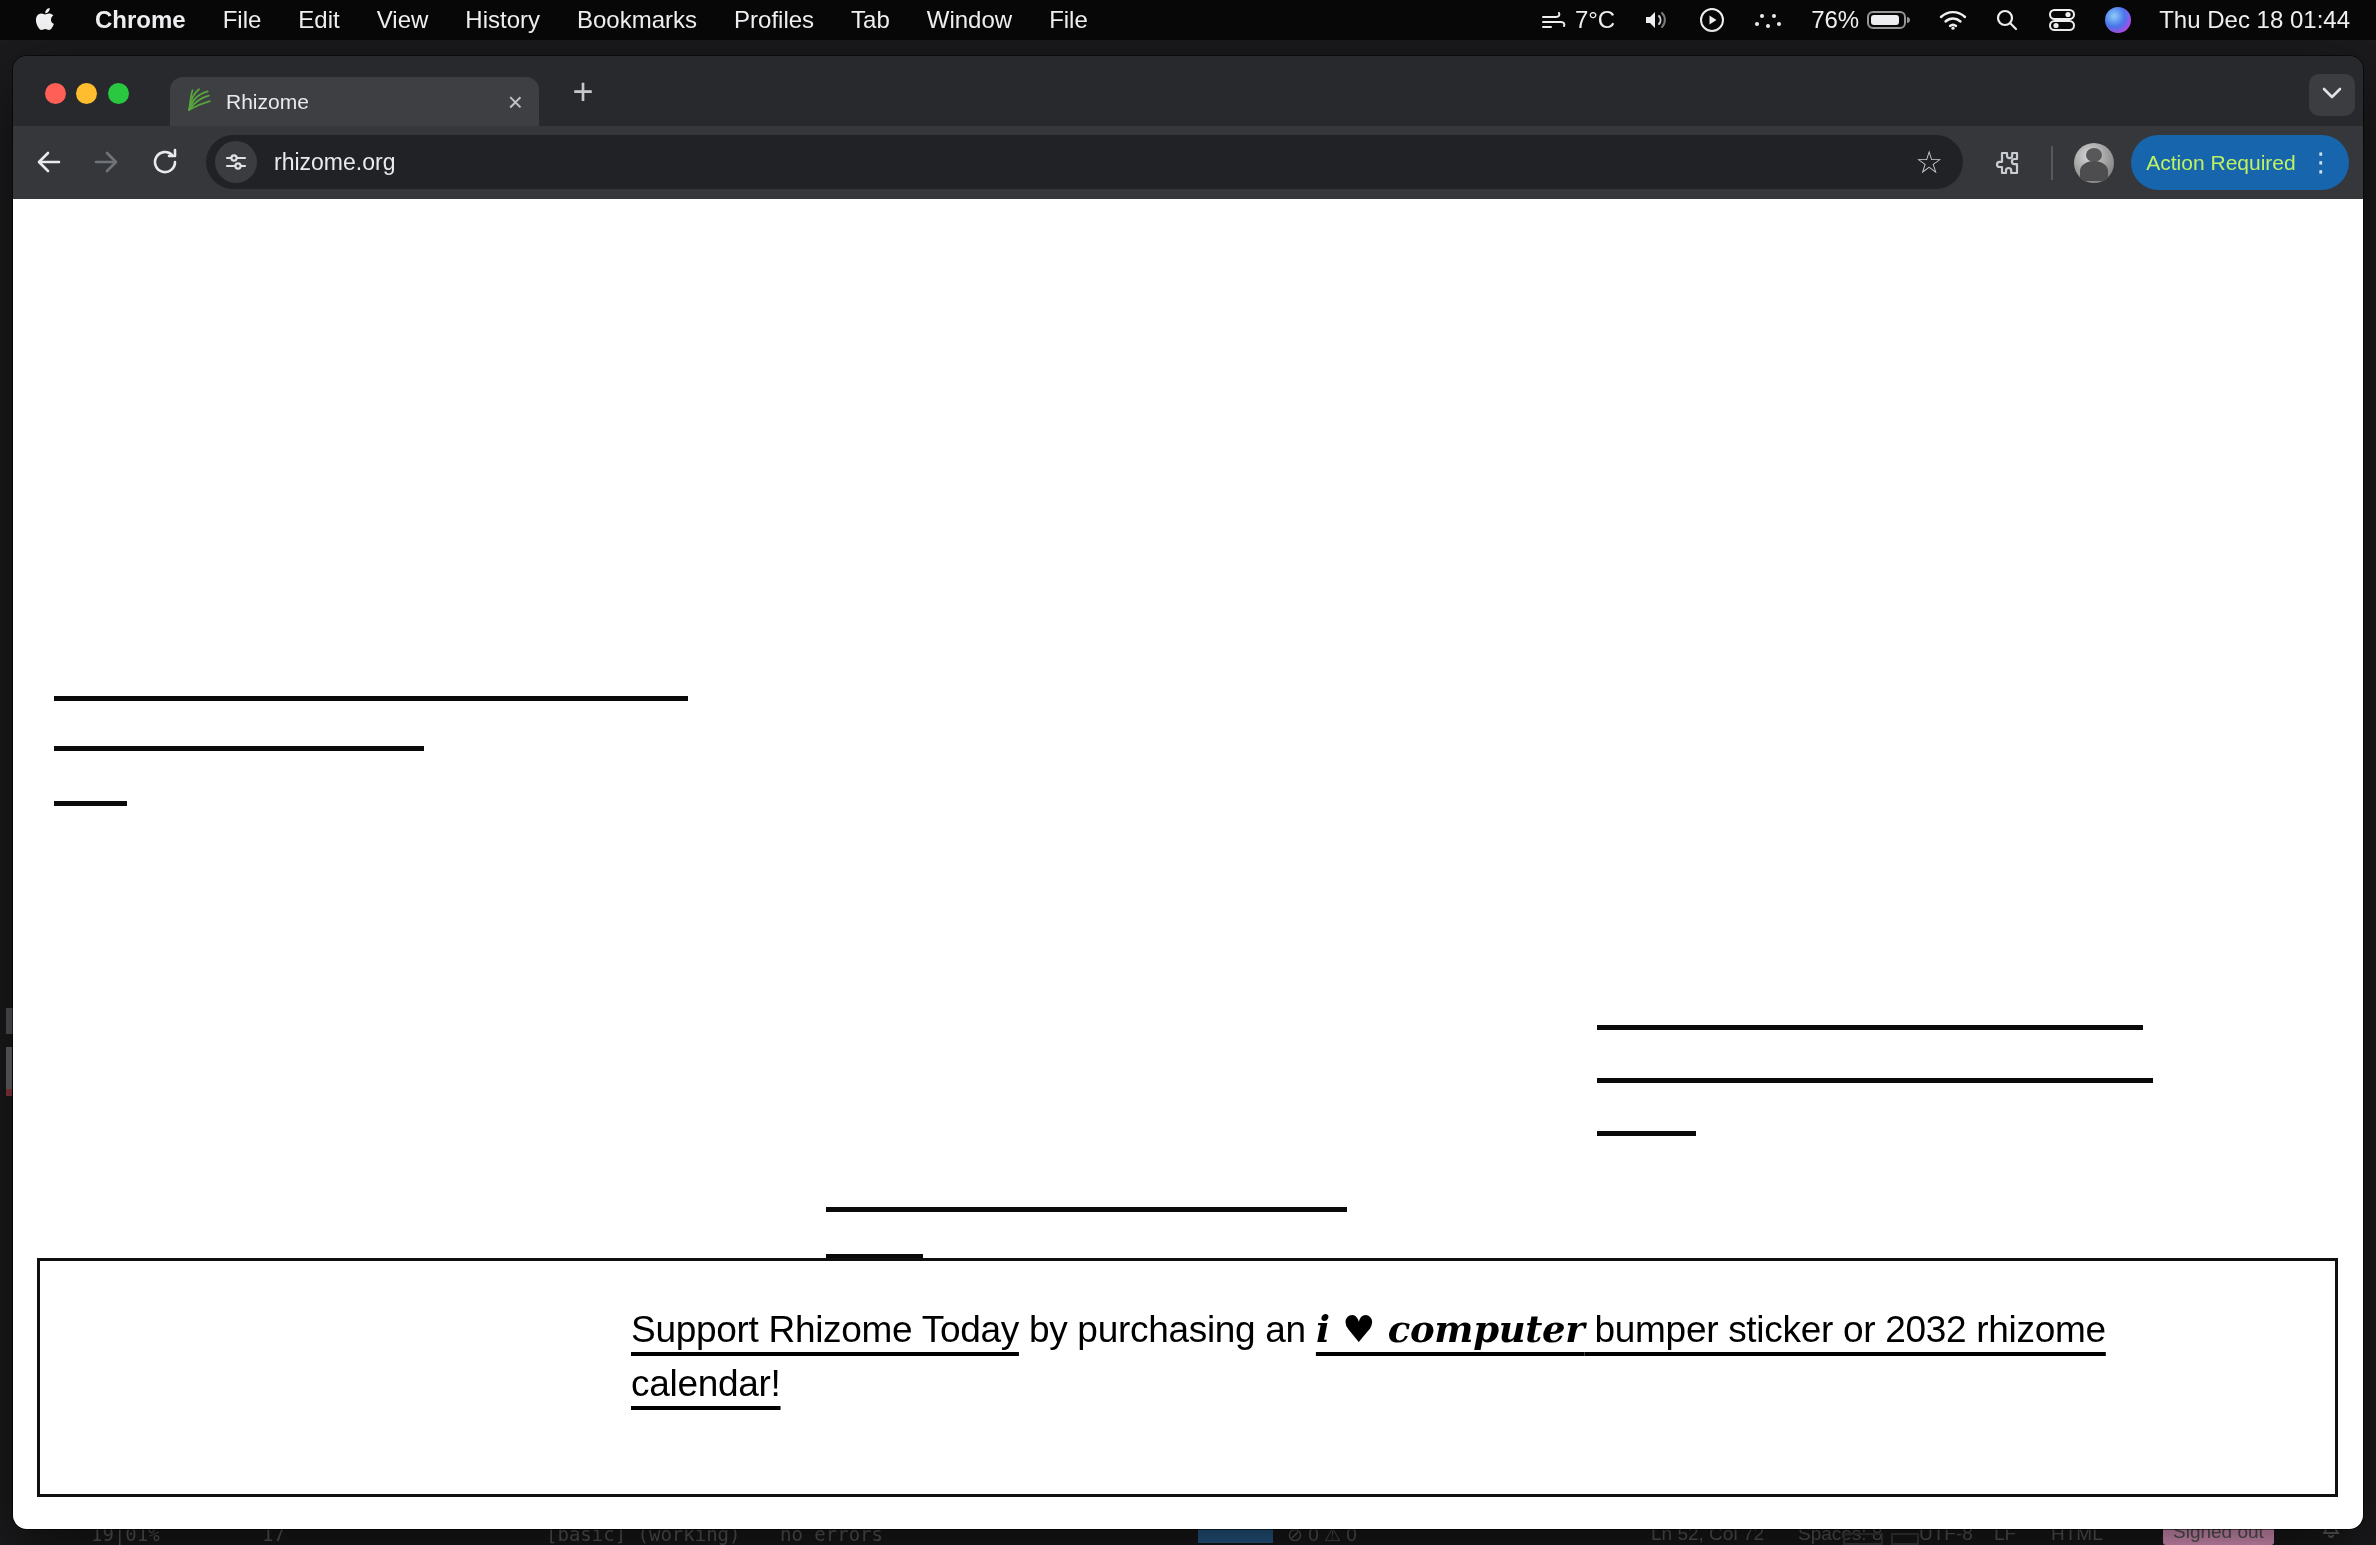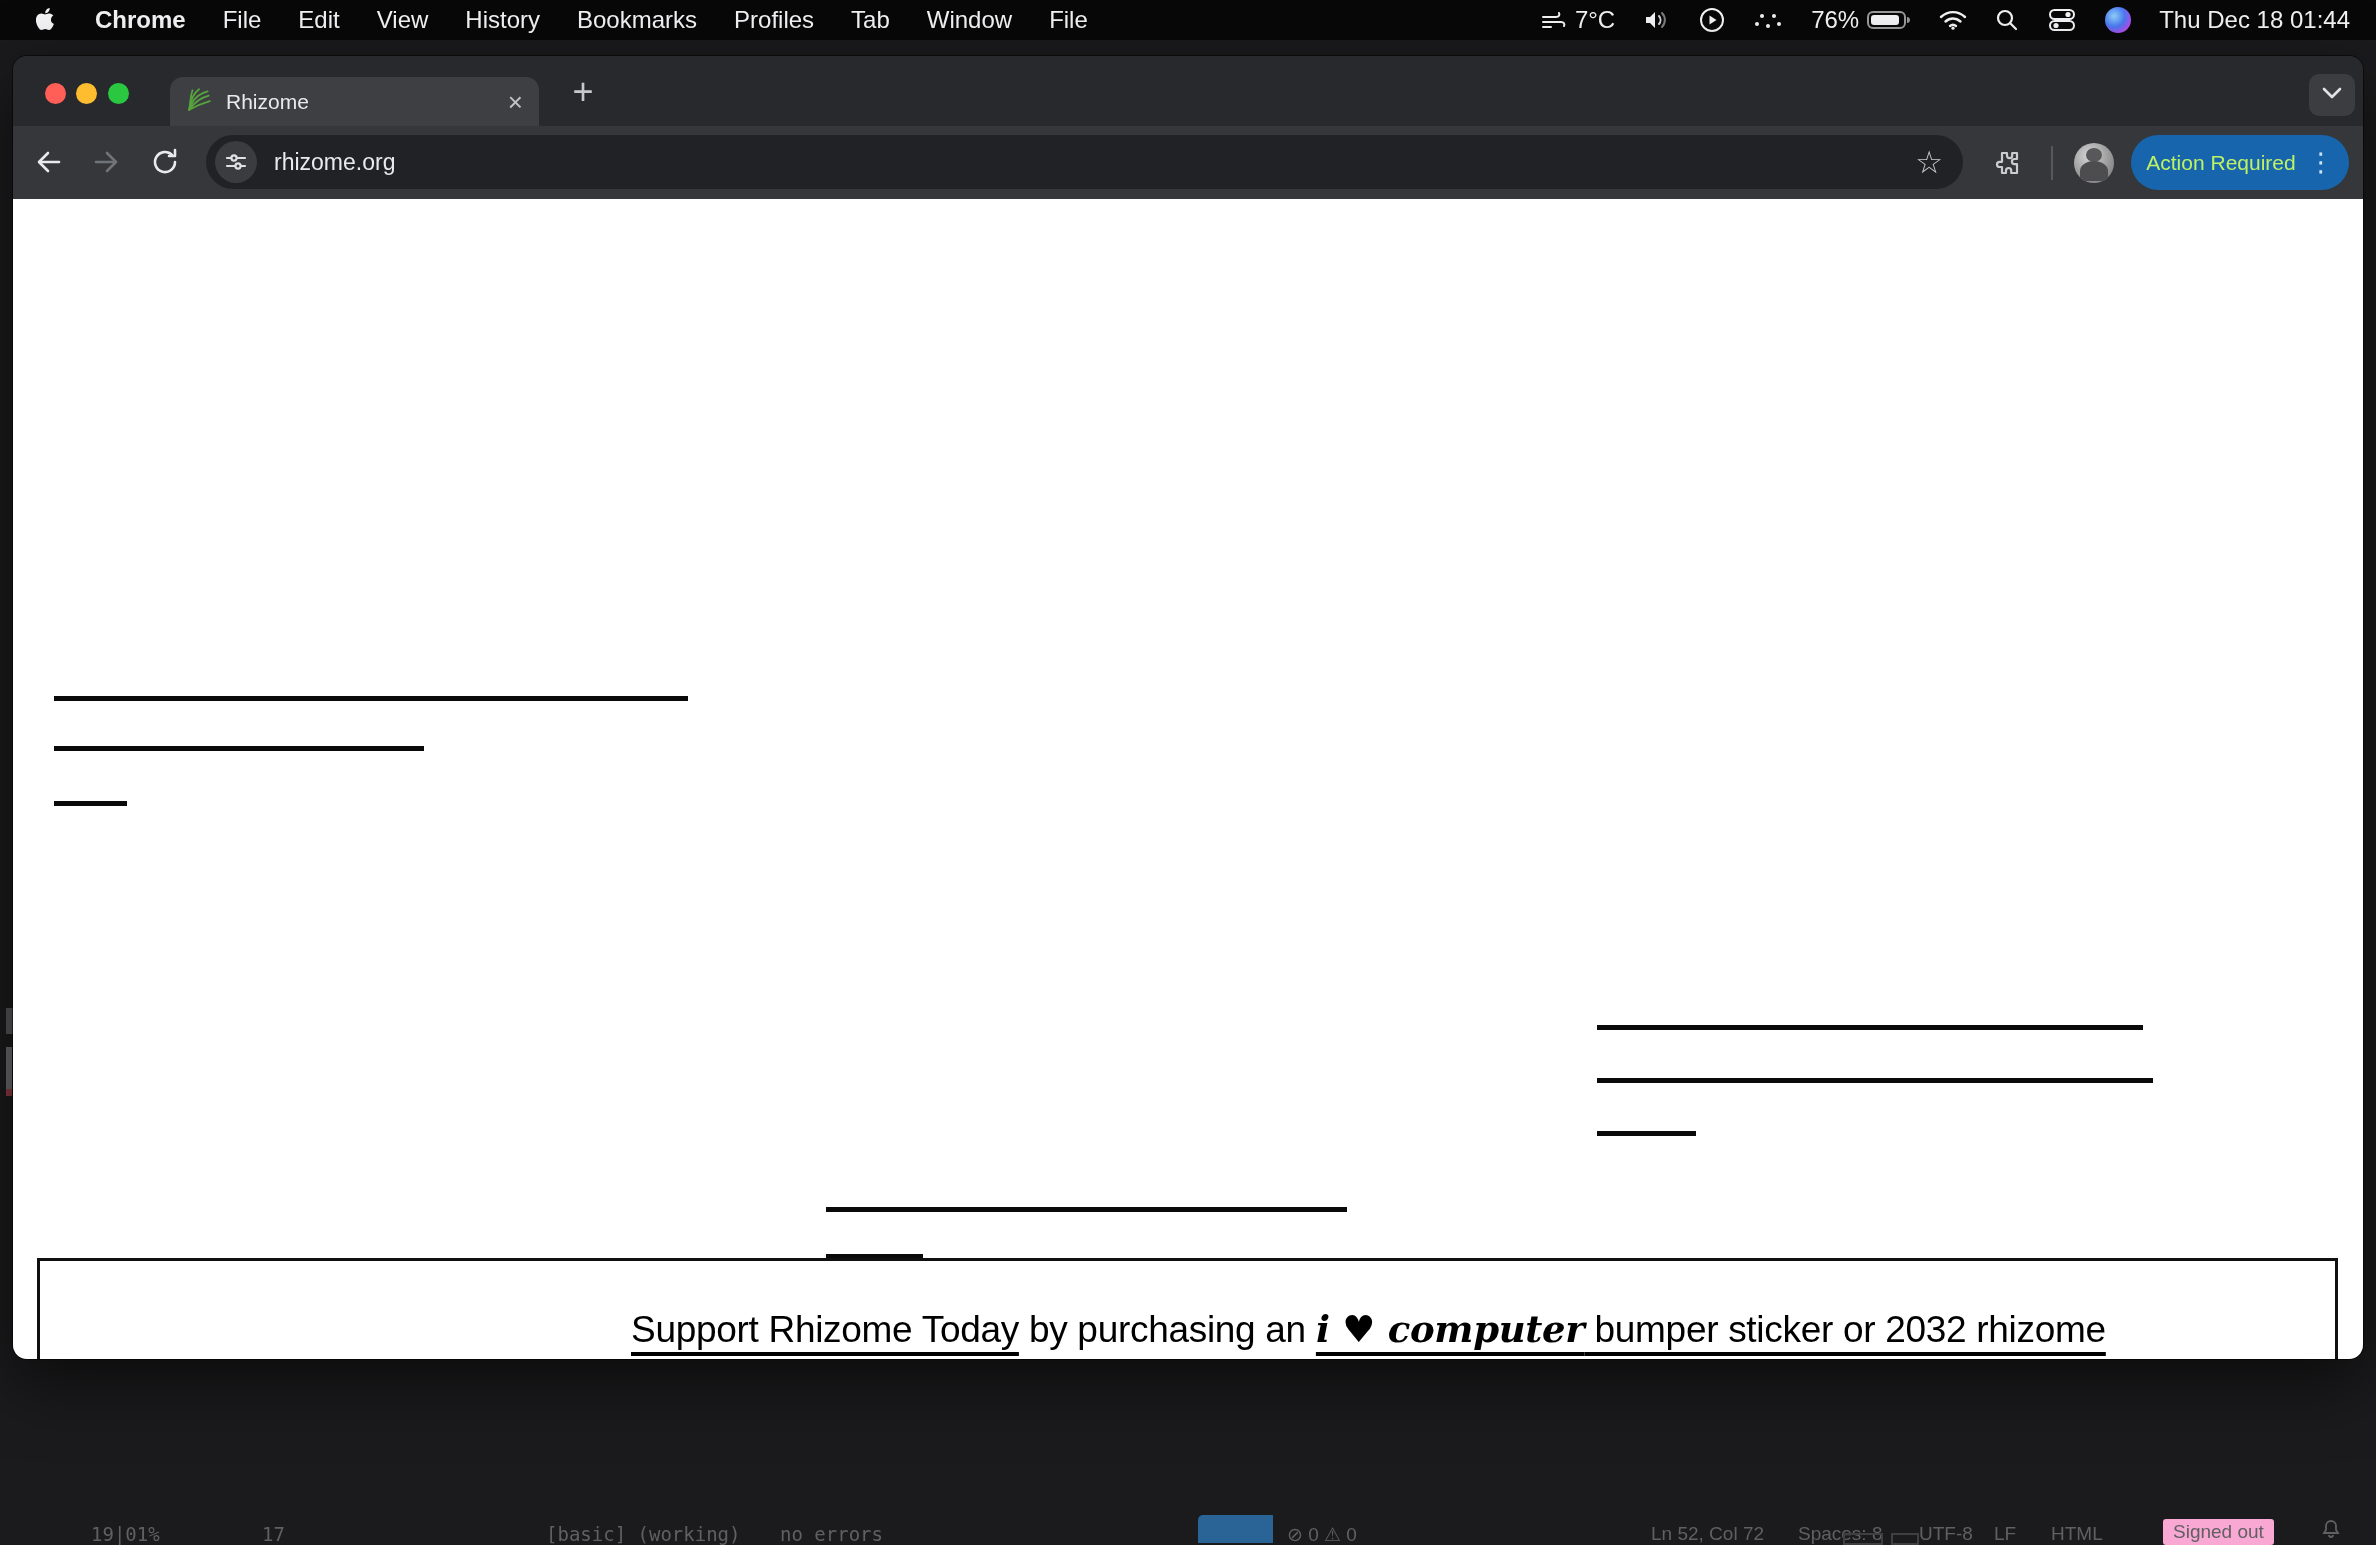--- a/index.html
+++ b/index.html
@@ -19,21 +19,21 @@
   
   .edge-frag { position:absolute; background:#4a4a4c; }
   .bg-statusbar { position:absolute; left:0; top:1513px; width:2376px; height:33px; font-size:19px; color:#606062; }
   .bgsb-item { position:absolute; top:10px; white-space:nowrap; }
   .bgsb-mono { font-family:"DejaVu Sans Mono", monospace; }
   .bgsb-blue { position:absolute; left:1198px; top:2px; width:75px; height:28px; background:#2a6496; border-radius:5px 0 0 0; }
   .bgsb-box { position:absolute; border:2px solid #3f3f41; top:20px; height:12px; }
   .bgsb-signedout { background:#f9a8d4; padding:2px 10px; border-radius:3px; }
 
   
-  .window { position:absolute; left:13px; top:56px; width:2350px; height:1303px;
+  .window { position:absolute; left:13px; top:56px; width:2350px; height:1473px;
     background:#28292c; border-radius:14px; overflow:hidden;
     box-shadow:0 22px 69px rgba(0,0,0,.6), 0 0 0 1px rgba(0,0,0,.55); }
 
   .tabstrip { position:relative; height:70px; background:#28292c; }
   .tl { position:absolute; top:27px; width:21px; height:21px; border-radius:50%; }
   .tl-red { left:32px; background:#ff5f57; }
   .tl-yellow { left:63px; background:#febd2e; }
   .tl-green { left:95px; background:#2ac840; }
   .tab { position:absolute; left:157px; top:21px; width:369px; height:50px; background:#3d3f42;
     border-radius:13px 13px 0 0; display:flex; align-items:center; padding:0 16px; gap:14px; }

